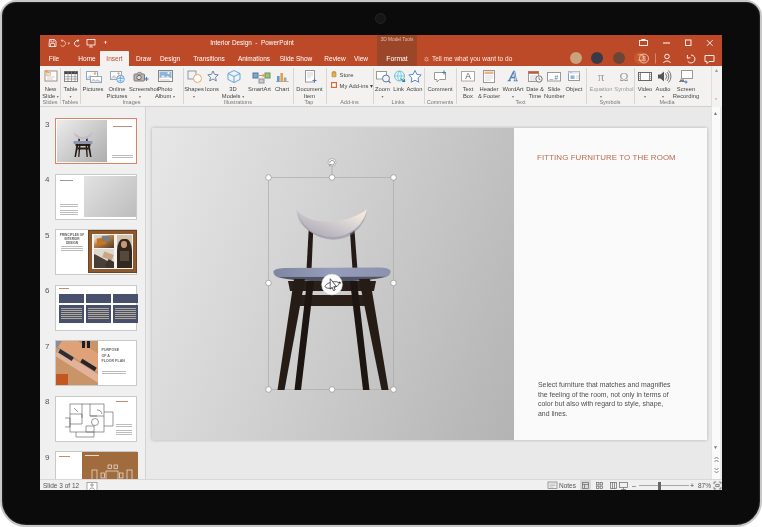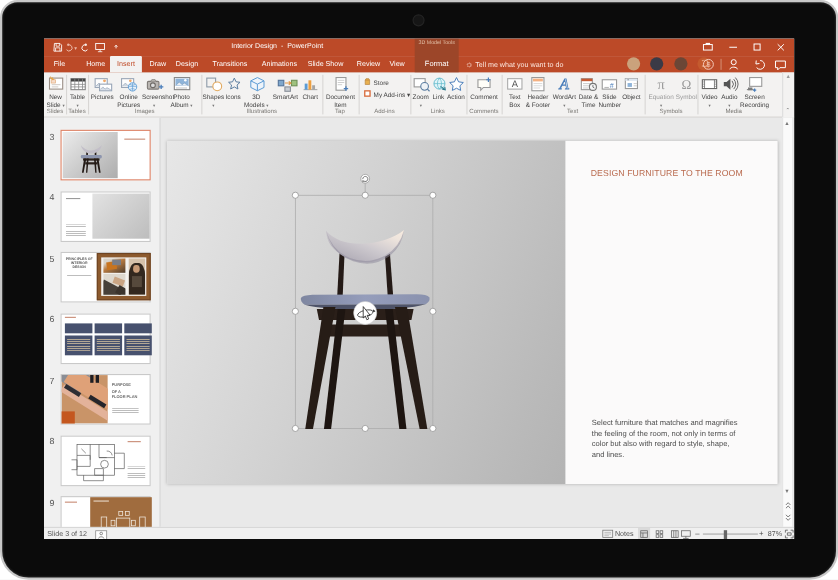--- a/index.html
+++ b/index.html
@@ -400,21 +400,21 @@
               <rect x="28.5" y="11" width="3.5" height="5"></rect>
             <rect x="1" y="8" width="5" height="10"></rect>
               <rect x="36" y="8" width="5" height="10"></rect>
           </svg>
         </div>
       </div>
     </div>
     <div class="editor">
       <div class="slide">
         <div class="whitepanel">
-          <div style="position:absolute;left:23px;top:25px;width:170px;font-size:7.9px;letter-spacing:0.1px;color:#b96a4e;">DESIGN FURNITURE TO THE ROOM</div>
+          <div style="position:absolute;left:23px;top:25px;width:170px;font-size:7.9px;letter-spacing:0.1px;color:#b96a4e;">FITTING FURNITURE TO THE ROOM</div>
           <div style="position:absolute;left:24px;top:252px;width:136px;font-size:6.9px;line-height:9.7px;color:#4e4e4e;">Select furniture that matches and magnifies the feeling of the room, not only in terms of color but also with regard to style, shape, and lines.</div>
         </div>
 
         <svg width="300" height="290" style="position:absolute;left:50px;top:20px;">
 
           <circle cx="130" cy="14.5" r="4" fill="#fdfdfd" stroke="#9a9a9a" stroke-width="0.7"></circle>
           <path d="M127.8 14.8a2.3 2.3 0 1 1 1 1.8" stroke="#777" stroke-width="0.9" fill="none"></path>
           <path d="M127.4 18l1.9-1.2-1.7-1.4z" fill="#777"></path>
           <path d="M130 18.5v11" stroke="#a8a8a8" stroke-width="0.7"></path>
           <rect x="66.5" y="29.5" width="125" height="212" fill="none" stroke="#ababab" stroke-width="0.7"></rect>

